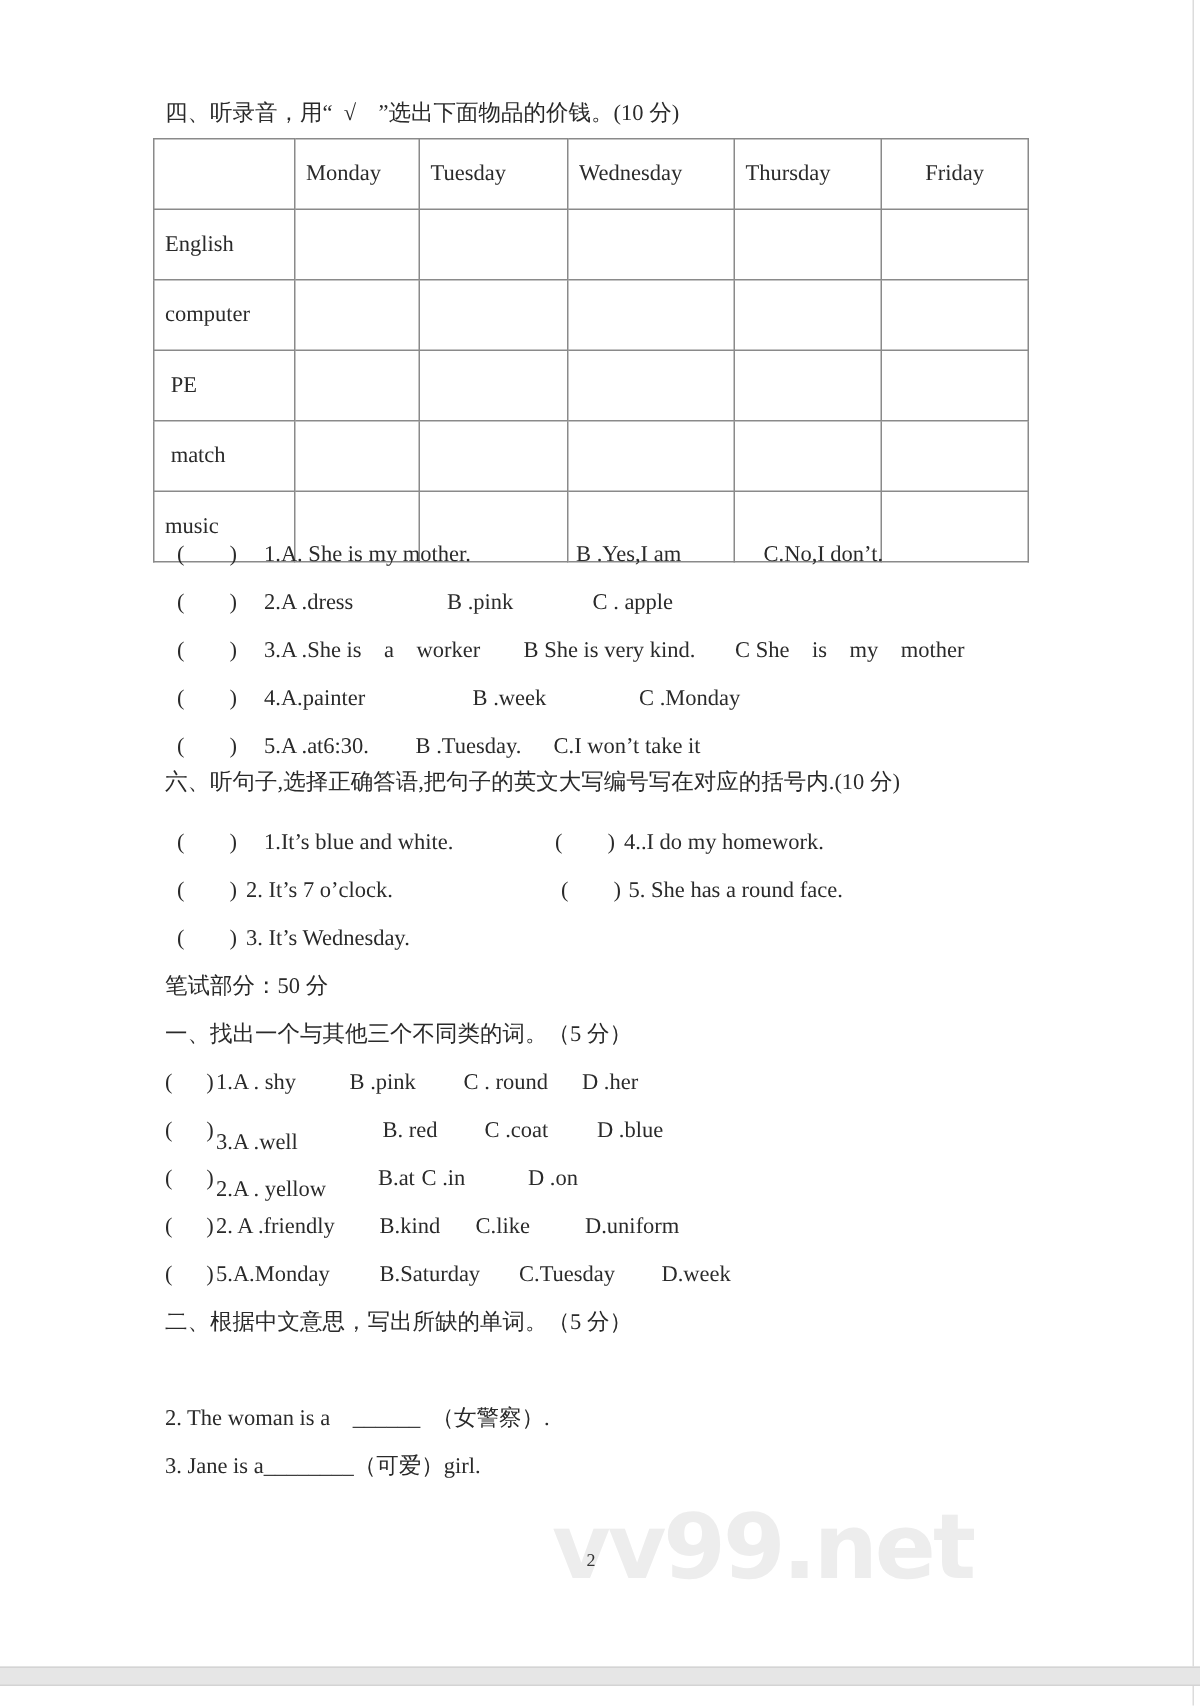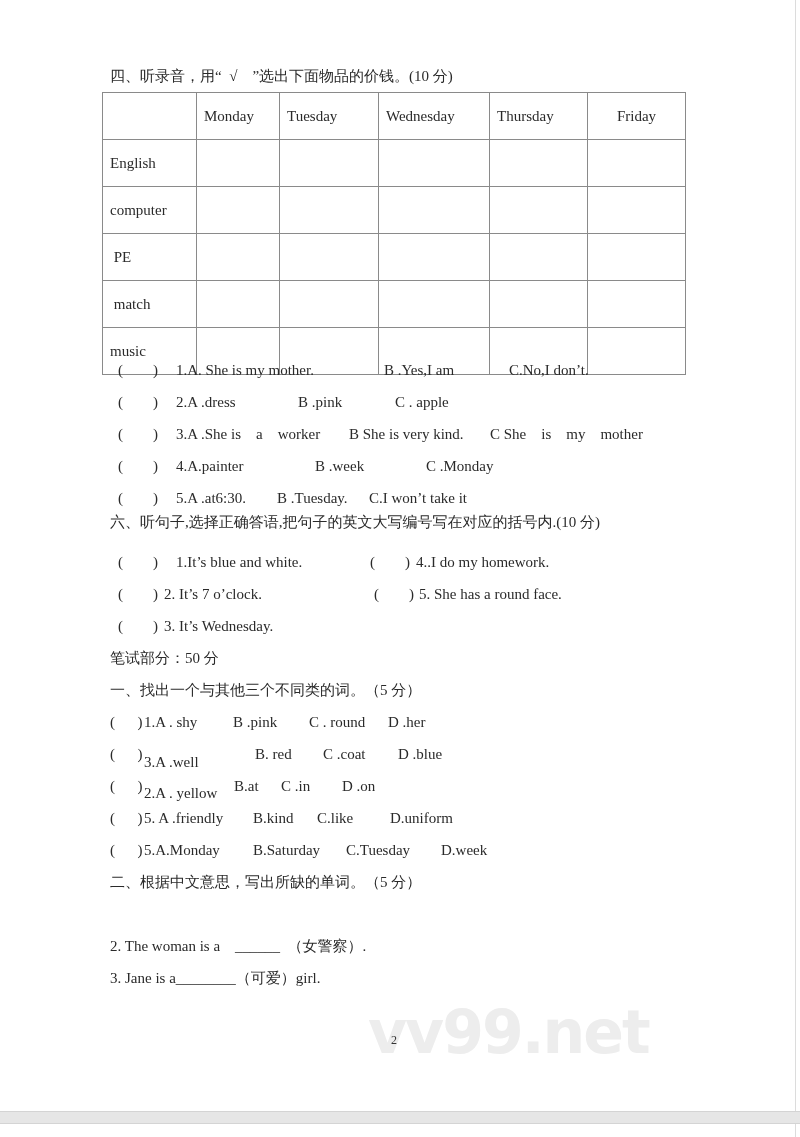--- a/index.html
+++ b/index.html
@@ -186,27 +186,27 @@
   <div>
     <span class="abs" style="left:110px; top:744px;">(      )</span>
     <span class="abs" style="left:144px; top:744px;margin-top:39px;">2.A . yellow</span>
     <span class="abs" style="left:255px; top:744px;">B. red</span>
     <span class="abs" style="left:323px; top:744px;">C .coat</span>
     <span class="abs" style="left:398px; top:744px;">D .blue</span>
   </div>
   <div>
     <span class="abs" style="left:110px; top:776px;">(      )</span>
     <span class="abs" style="left:144px; top:732px;margin-top:20px;">3.A .well</span>
-    <span class="abs" style="left:234px; top:776px;">B.at</span>
+    <span class="abs" style="left:252px; top:776px;">B.at</span>
     <span class="abs" style="left:281px; top:776px;">C .in</span>
-    <span class="abs" style="left:342px; top:776px;text-align:right;">D .on</span>
+    <span class="abs" style="left:352px; top:776px;text-align:right;">D .on</span>
   </div>
   <div>
     <span class="abs" style="left:110px; top:808px;">(      )</span>
-    <span class="abs" style="left:144px; top:808px;">5. A .friendly</span>
+    <span class="abs" style="left:144px; top:808px;">2. A .friendly</span>
     <span class="abs" style="left:253px; top:808px;">B.kind</span>
     <span class="abs" style="left:317px; top:808px;">C.like</span>
     <span class="abs" style="left:390px; top:808px;">D.uniform</span>
   </div>
   <div>
     <span class="abs" style="left:110px; top:840px;">(      )</span>
     <span class="abs" style="left:144px; top:840px;">5.A.Monday</span>
     <span class="abs" style="left:253px; top:840px;">B.Saturday</span>
     <span class="abs" style="left:346px; top:840px;">C.Tuesday</span>
     <span class="abs" style="left:441px; top:840px;">D.week</span>

